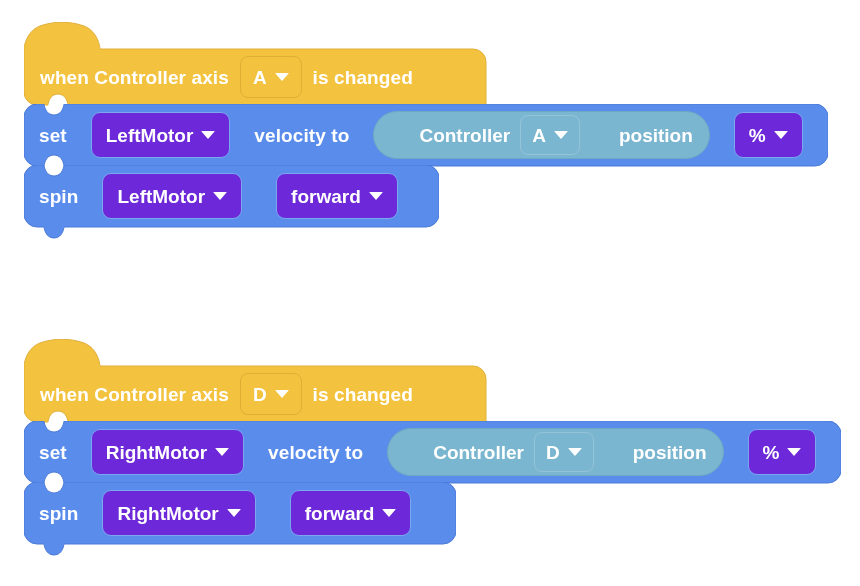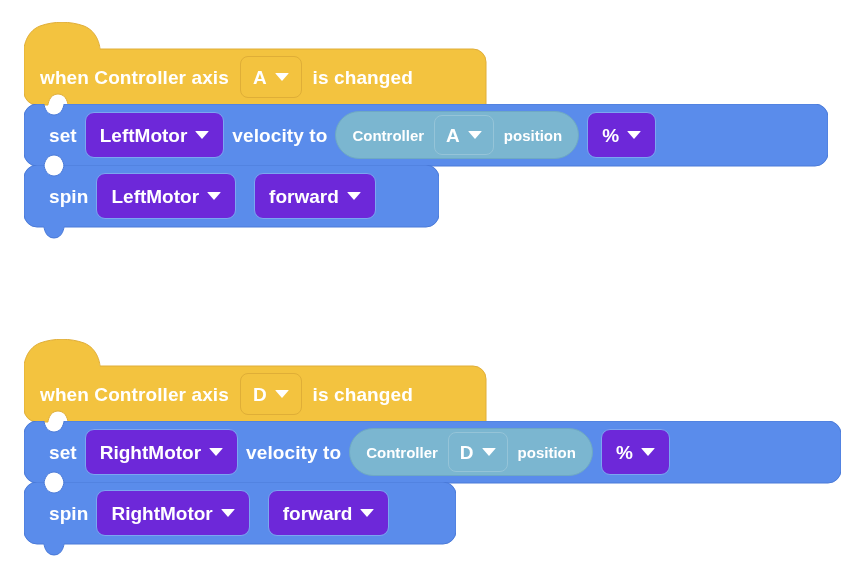--- a/index.html
+++ b/index.html
@@ -69,22 +69,22 @@
     left: 0;
     top: 0;
   }
   .stack-content {
     position: absolute;
     left: 0;
     top: 0;
     height: 62px;
     display: flex;
     align-items: center;
-    padding-left: 25px;
-    gap: 8px;
+    padding-left: 15px;
+    gap: 24px;
   }
   .stack-wrap.has-tab { height: 70px; }
 
   
   .field {
     box-sizing: border-box;
     display: inline-flex;
     align-items: center;
     justify-content: center;
     gap: 8px;
@@ -132,23 +132,24 @@
     gap: 10px;
     height: 48px;
     padding: 0 16px;
     border-radius: 26px;
     background: #7bb6d0;
     border: 1px solid #6ea9c4;
   }
   .reporter .rep-text {
     color: #ffffff;
     font-weight: bold;
-    font-size: 15px;
+    font-size: 19px;
     line-height: 1;
     white-space: nowrap;
+    margin-left: 29px;
   }
   .reporter .field {
     height: 40px;
     padding: 0 11px;
   }
 </style>
 </head>
 <body>
 
 <div class="canvas">

